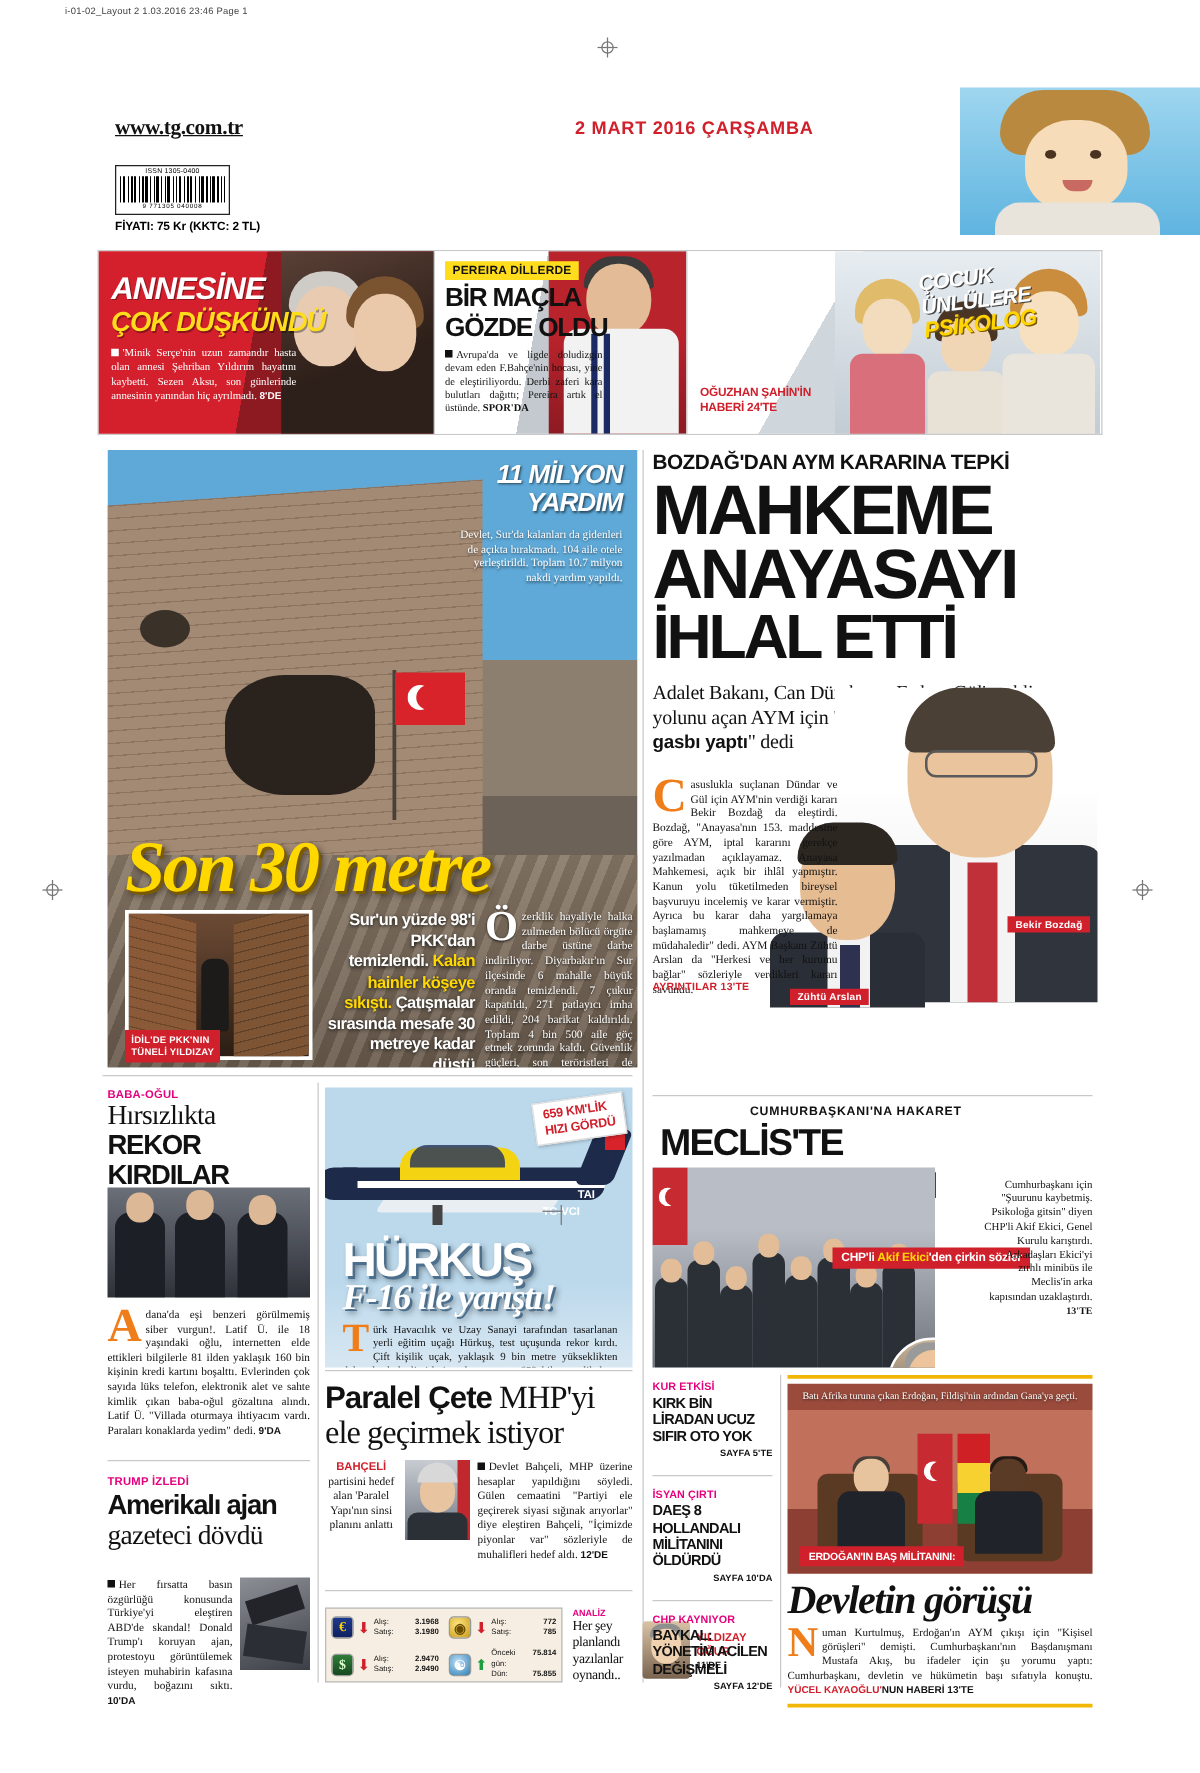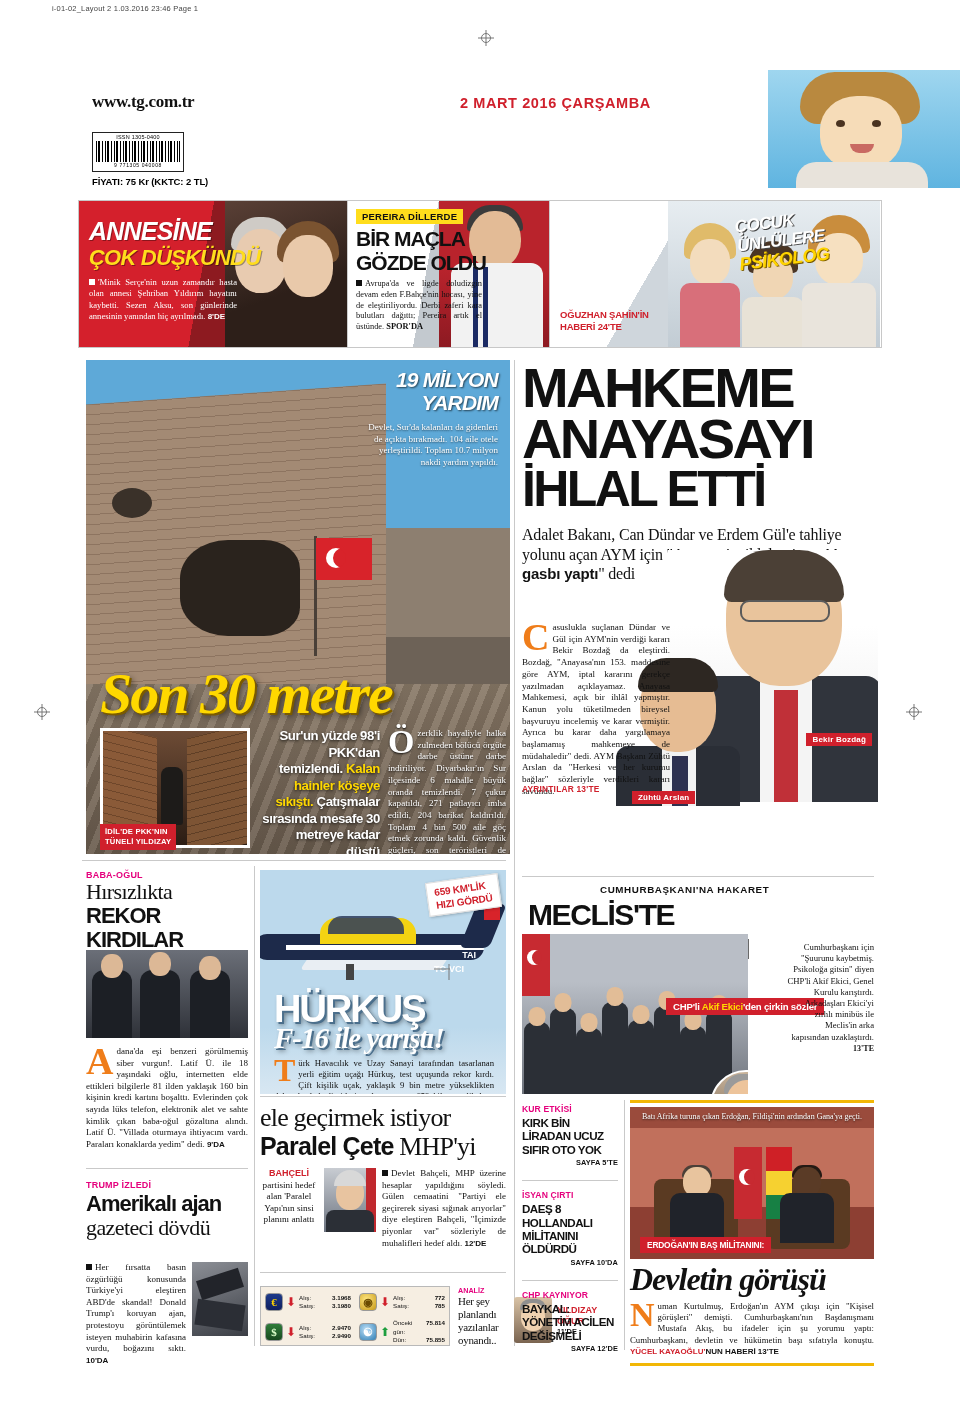--- a/index.html
+++ b/index.html
@@ -14,21 +14,21 @@
   .reg { position:absolute; width:16px; height:16px; }
   .reg::before,.reg::after{content:"";position:absolute;background:#777;}
   .reg::before{left:50%;top:0;width:1px;height:16px;transform:translateX(-50%);}
   .reg::after{top:50%;left:0;height:1px;width:16px;transform:translateY(-50%);}
   .reg .circ{position:absolute;left:3px;top:3px;width:10px;height:10px;border:1px solid #777;border-radius:50%;}
 
   .slug { position:absolute; left:52px; top:4px; font-size:7.5px; color:#444; font-family:"Liberation Sans",sans-serif; letter-spacing:.2px;}
 
   
   .masthead { position:absolute; left:78px; top:70px; width:804px; height:126px; }
-  .url { position:absolute; left:14px; top:22px; font-size:17px; font-weight:bold; font-family:"Liberation Serif",serif; letter-spacing:-.3px; color:#111;}
+  .url { position:absolute; left:14px; top:22px; font-size:17px; font-weight:bold; font-family:"Liberation Serif",serif; letter-spacing:-.3px; color:#111;text-decoration:underline;}
   .dateline { position:absolute; left:382px; top:25px; font-size:14.5px; font-weight:bold; color:#d0202c; font-family:"Liberation Sans",sans-serif; letter-spacing:.6px;}
   .barcode { position:absolute; left:14px; top:62px; width:92px; height:40px; background:#fff; border:1px solid #222;}
   .barcode .issn{ font-size:5.5px; text-align:center; font-family:"Liberation Sans",sans-serif; letter-spacing:.2px; padding-top:1px;}
   .barcode .bars{ height:21px; margin:1px 3px 0; background:repeating-linear-gradient(90deg,#000 0 1px,#fff 1px 2px,#000 2px 4px,#fff 4px 6px,#000 6px 7px,#fff 7px 9px);}
   .barcode .num{font-size:5px;text-align:center;font-family:"Liberation Sans",sans-serif;letter-spacing:.6px;}
   .price { position:absolute; left:14px; top:106px; font-size:9.5px; font-weight:bold; font-family:"Liberation Sans",sans-serif; letter-spacing:-.1px;}
 
   .logo-wrap { position:absolute; left:118px; top:10px; width:580px; height:112px; }
   .logo-dot { position:absolute; left:78px; top:6px; width:104px; height:104px; background:#e0141e; border-radius:50%; }
   .logo-text { position:absolute; left:96px; top:8px; font-family:"Liberation Serif",serif; font-weight:bold; font-size:92px; color:#e0141e; letter-spacing:-5px; line-height:104px; }
@@ -404,21 +404,21 @@
         <span class="sur-hole2"></span>
         <span class="sur-hole"></span>
         <span class="sur-pole"></span>
         <span class="sur-flag">
             <span class="moon"></span>
           </span>
         <span class="sur-rubble"></span>
       </div>
 
       <div class="hl-11m">
-        <span>19 MİLYON</span><br>
+        <span>11 MİLYON</span><br>
         <span>YARDIM</span>
       </div>
       <div class="txt-11m">Devlet, Sur'da kalanları da gidenleri de açıkta bırakmadı. 104 aile otele yerleştirildi. Toplam 10.7 milyon nakdi yardım yapıldı.</div>
 
       <div class="son30">Son 30 metre</div>
 
       <div class="tunnel">
         <span class="wallL"></span>
         <span class="wallR"></span>
         <span class="fig"></span>
@@ -427,20 +427,21 @@
         <span>İDİL'DE PKK'NIN</span><br>
         <span>TÜNELİ YILDIZAY</span>
       </div>
 
       <div class="sur-deck"><span>Sur'un yüzde 98'i PKK'dan temizlendi. </span><span class="y">Kalan hainler köşeye sıkıştı.</span><span> Çatışmalar sırasında mesafe 30 metreye kadar düştü</span></div>
 
       <div class="sur-col"><span class="drop">Ö</span><span>zerklik hayaliyle halka zulmeden bölücü örgüte darbe üstüne darbe indiriliyor. Diyarbakır'ın Sur ilçesinde 6 mahalle büyük oranda temizlendi. 7 çukur kapatıldı, 271 patlayıcı imha edildi, 204 barikat kaldırıldı. Toplam 4 bin 500 aile göç etmek zorunda kaldı. Güvenlik güçleri, son teröristleri de etkisiz hâle getirmek için hainlerin gizlendiği yerlere nokta operasyonu düzenliyor. </span></div>
     </div>
 
     <div class="lead">
+      <div class="lead-kicker">BOZDAĞ'DAN AYM KARARINA TEPKİ</div>
       <div class="lead-hl">
         <div>MAHKEME</div>
         <div>ANAYASAYI</div>
         <div class="l3">İHLAL ETTİ</div>
       </div>
       <div class="lead-deck"><span>Adalet Bakanı, Can Dündar ve Erdem Gül'e tahliye yolunu açan AYM için "Anayasa'yı ihlal etti. </span><b>Yetki gasbı yaptı</b><span>" dedi</span></div>
 
       <div class="bozdag-photo">
         <span class="bg"></span>
         <span class="bz-suit"></span>
@@ -517,22 +518,22 @@
       <div class="speed-badge">
         <div>659 KM'LİK</div>
         <div>HIZI GÖRDÜ</div>
       </div>
       <div class="hurkus-hl1">HÜRKUŞ</div>
       <div class="hurkus-hl2">F-16 ile yarıştı!</div>
       <div class="hurkus-body"><span class="drop">T</span><span>ürk Havacılık ve Uzay Sanayi tarafından tasarlanan yerli eğitim uçağı Hürkuş, test uçuşunda rekor kırdı. Çift kişilik uçak, yaklaşık 9 bin metre yükseklikten dalışa başladı, limitleri zorlayıp saatte 659 kilometrelik hıza çıktı. Hürkuş'a bu sırada bir F-16 da eşlik etti. </span></div>
     </div>
 
     <div class="paralel">
+      <h1><b>Paralel Çete</b><span> MHP'yi</span></h1>
       <h1>ele geçirmek istiyor</h1>
-      <h1><b>Paralel Çete</b><span> MHP'yi</span></h1>
     </div>
     <div class="bahceli-row">
       <div class="bah-left">
         <span class="kick">BAHÇELİ</span>
         <span>partisini hedef alan 'Paralel Yapı'nın sinsi planını anlattı</span>
       </div>
       <div class="bah-photo">
         <span class="fl"></span>
         <span class="s"></span>
         <span class="f"></span>

